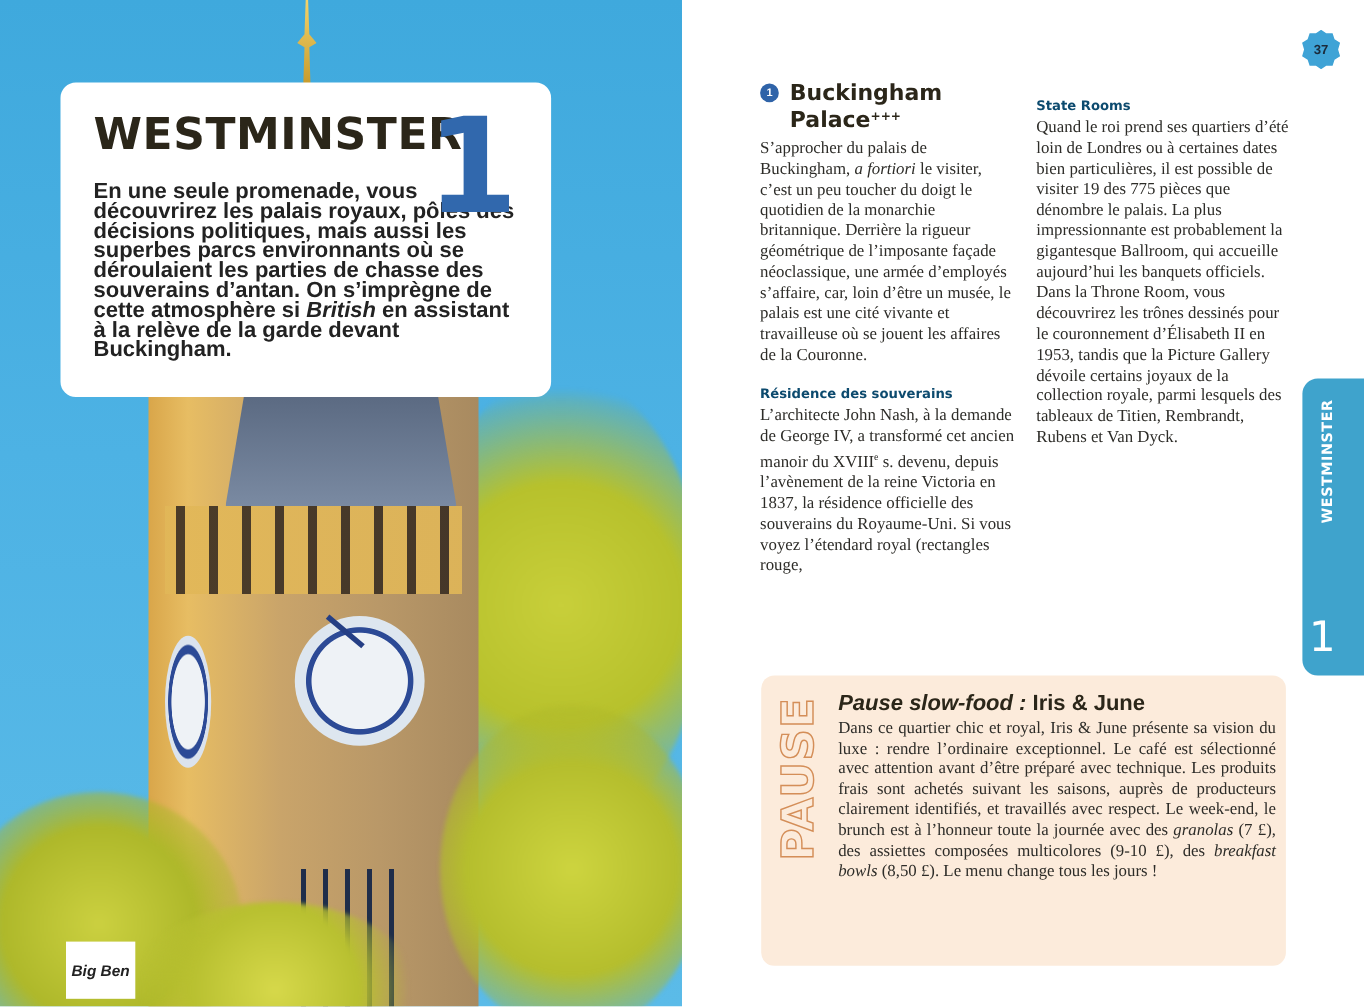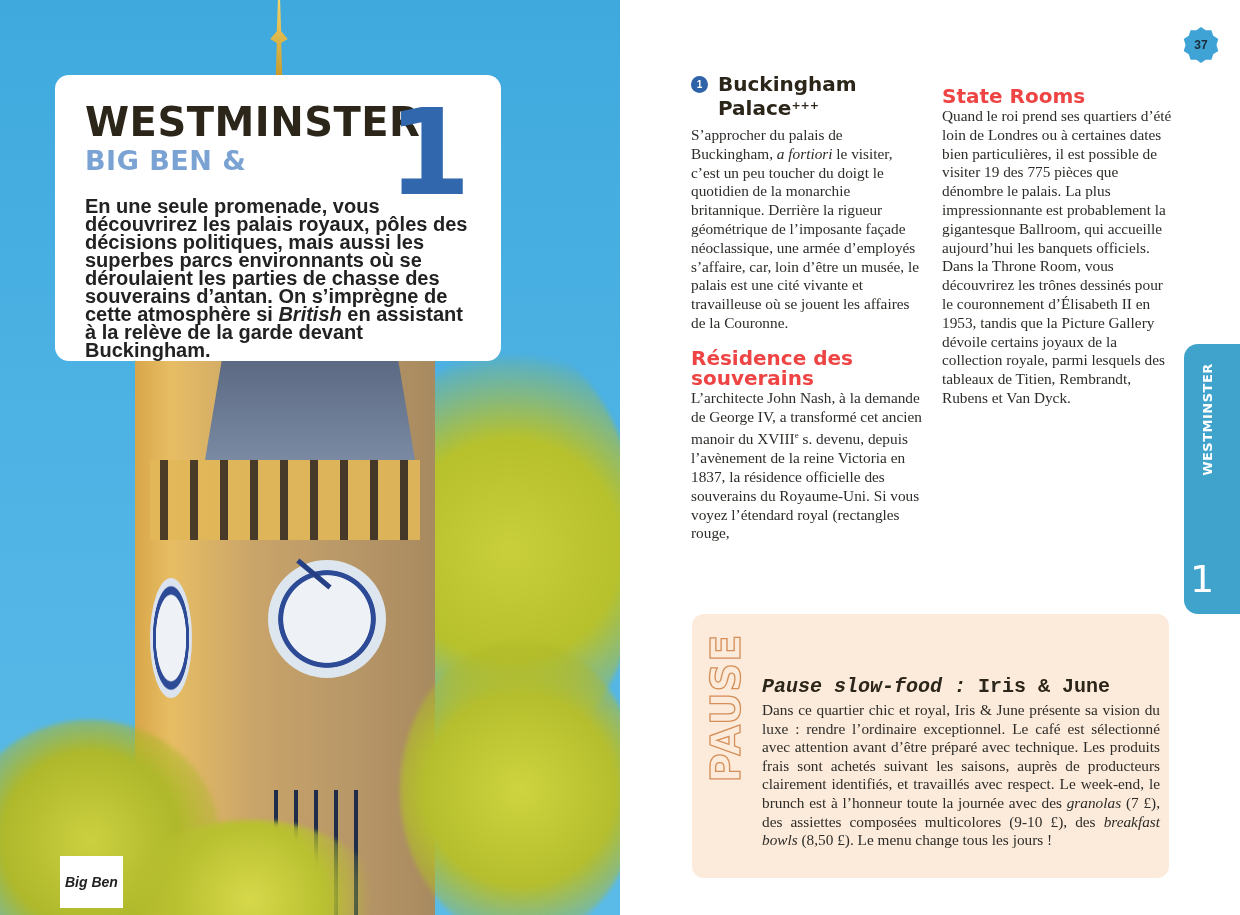--- a/index.html
+++ b/index.html
@@ -95,22 +95,22 @@
     font-family: "DejaVu Sans", sans-serif; font-weight: bold; font-size: 20px; line-height: 24px;
     color: #2b2619; position: relative; padding-left: 27px; margin-bottom: 6px;
   }
   .h-main .badge {
     position: absolute; left: 0; top: 4px; width: 17px; height: 17px; border-radius: 50%;
     background: #2f63a8; color: #fff; font-size: 10px; line-height: 17px; text-align: center;
     font-family: "Liberation Sans", sans-serif;
   }
   .h-main sup { font-size: 11px; vertical-align: top; position: relative; top: -2px; }
   .h-sub {
-    font-family: "DejaVu Sans", sans-serif; font-weight: bold; font-size: 20px; line-height: 20px;
-    color: #ef4444; margin-top: 15px; margin-bottom: 1px;
+    font-family: "DejaVu Sans", sans-serif; font-weight: bold; font-size: 12px; line-height: 20px;
+    color: #0c4a6e; margin-top: 15px; margin-bottom: 1px;
   }
   .col2 .h-sub { margin-top: 14px; }
 
   .side-tab {
     position: absolute; left: 1184px; top: 344px; width: 56px; height: 270px;
     background: #3fa3cc; border-radius: 14px 0 0 14px;
   }
   .side-tab .label {
     position: absolute; left: 8px; top: 0; width: 30px; height: 150px;
     display: flex; align-items: center; justify-content: center;
@@ -133,21 +133,21 @@
     position: absolute; left: 12px; top: 20px; width: 44px; height: 148px;
     display: flex; align-items: center; justify-content: center;
   }
   .pause-vert span {
     transform: rotate(-90deg); font-family: "DejaVu Sans", sans-serif; font-weight: bold;
     font-size: 40px; letter-spacing: 1px; color: transparent; -webkit-text-stroke: 1.3px #d48e58;
     white-space: nowrap;
   }
   .pause-body { position: absolute; left: 70px; top: 12px; width: 398px; }
   .pause-title {
-    font-family: Liberation Mono, monospace; font-weight: bold; font-size: 20px; line-height: 26px; color: #2b2619; margin-top: 48px;
+    font-family: Liberation Sans, sans-serif; font-weight: bold; font-size: 20px; line-height: 26px; color: #2b2619;
   }
   .pause-title i { font-style: italic; }
   .pause-text {
     font-size: 15.3px; line-height: 18.6px; text-align: justify; color: #2d2c28; margin-top: 1px;
   }
   .pause-text i { font-style: italic; }
   .pause-info {
     margin-top: 8px; font-family: "Liberation Sans", sans-serif; font-style: italic; font-weight: bold;
     font-size: 11px; line-height: 16px; color: #2b2619;
   }
@@ -170,21 +170,20 @@
   <div class="clock-hand1"></div>
   <div class="windows"></div>
   <div class="tree t2"></div>
   <div class="tree t3"></div>
   <div class="tree t4"></div>
   <div class="caption">Big Ben</div>
 </div>
 
 <div class="intro">
   <div class="intro-title">WESTMINSTER,</div>
-  <div class="intro-sub">BIG BEN &amp;</div>
   <div class="intro-num">1</div>
   <p class="intro-text"><span>En une seule promenade, vous découvrirez les palais royaux, pôles des décisions politiques, mais aussi les superbes parcs environnants où se déroulaient les parties de chasse des souverains d’antan. On s’imprègne de cette atmosphère si </span><i>British</i><span> en assistant à la relève de la garde devant Buckingham.</span></p>
 </div>
 
 <div class="page-num">37</div>
 
 <div class="col col1">
   <h1 class="h-main">
     <span class="badge">1</span>
     <span>Buckingham</span><br>

